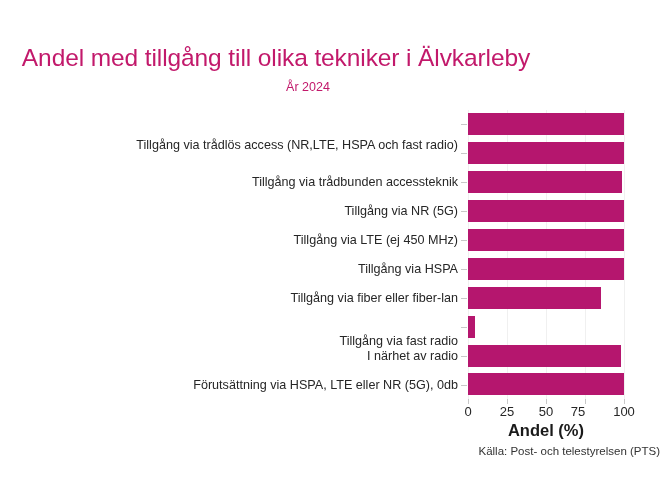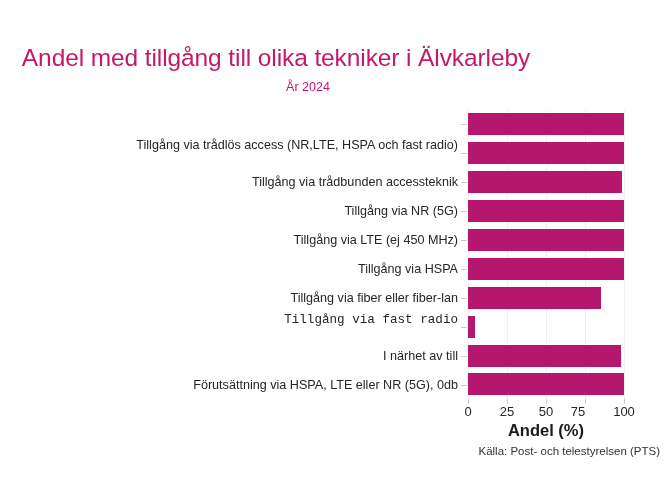--- a/index.html
+++ b/index.html
@@ -166,23 +166,23 @@
       <div class="y-label" style="top: 57.8px;">Tillgång via trådbunden accessteknik</div>
       <div class="y-tick" style="top: 72.25px;"></div>
       <div class="y-label" style="top: 86.7px;">Tillgång via NR (5G)</div>
       <div class="y-tick" style="top: 101.15px;"></div>
       <div class="y-label" style="top: 115.6px;">Tillgång via LTE (ej 450 MHz)</div>
       <div class="y-tick" style="top: 130.05px;"></div>
       <div class="y-label" style="top: 144.5px;">Tillgång via HSPA</div>
       <div class="y-tick" style="top: 158.95px;"></div>
       <div class="y-label" style="top: 173.4px;">Tillgång via fiber eller fiber-lan</div>
       <div class="y-tick" style="top: 187.85px;"></div>
-      <div class="y-label" style="top: 196px; font-family: Liberation Mono, monospace;">Tillgång via fast radio</div>
+      <div class="y-label" style="top: 217px;">Tillgång via fast radio</div>
       <div class="y-tick" style="top: 216.75px;"></div>
-      <div class="y-label" style="top: 231.2px;">I närhet av till</div>
+      <div class="y-label" style="top: 231.2px;">I närhet av radio</div>
       <div class="y-tick" style="top: 245.65px;"></div>
       <div class="y-label" style="top: 260.1px;">Förutsättning via HSPA, LTE eller NR (5G), 0db</div>
       <div class="y-tick" style="top: 274.55px;"></div>
     </div>
 
   <div id="plot-area">
     <div id="gridlines">
         <div class="gridline" style="left: 0px;"></div>
         <div class="gridline" style="left: 39px;"></div>
         <div class="gridline" style="left: 78px;"></div>

